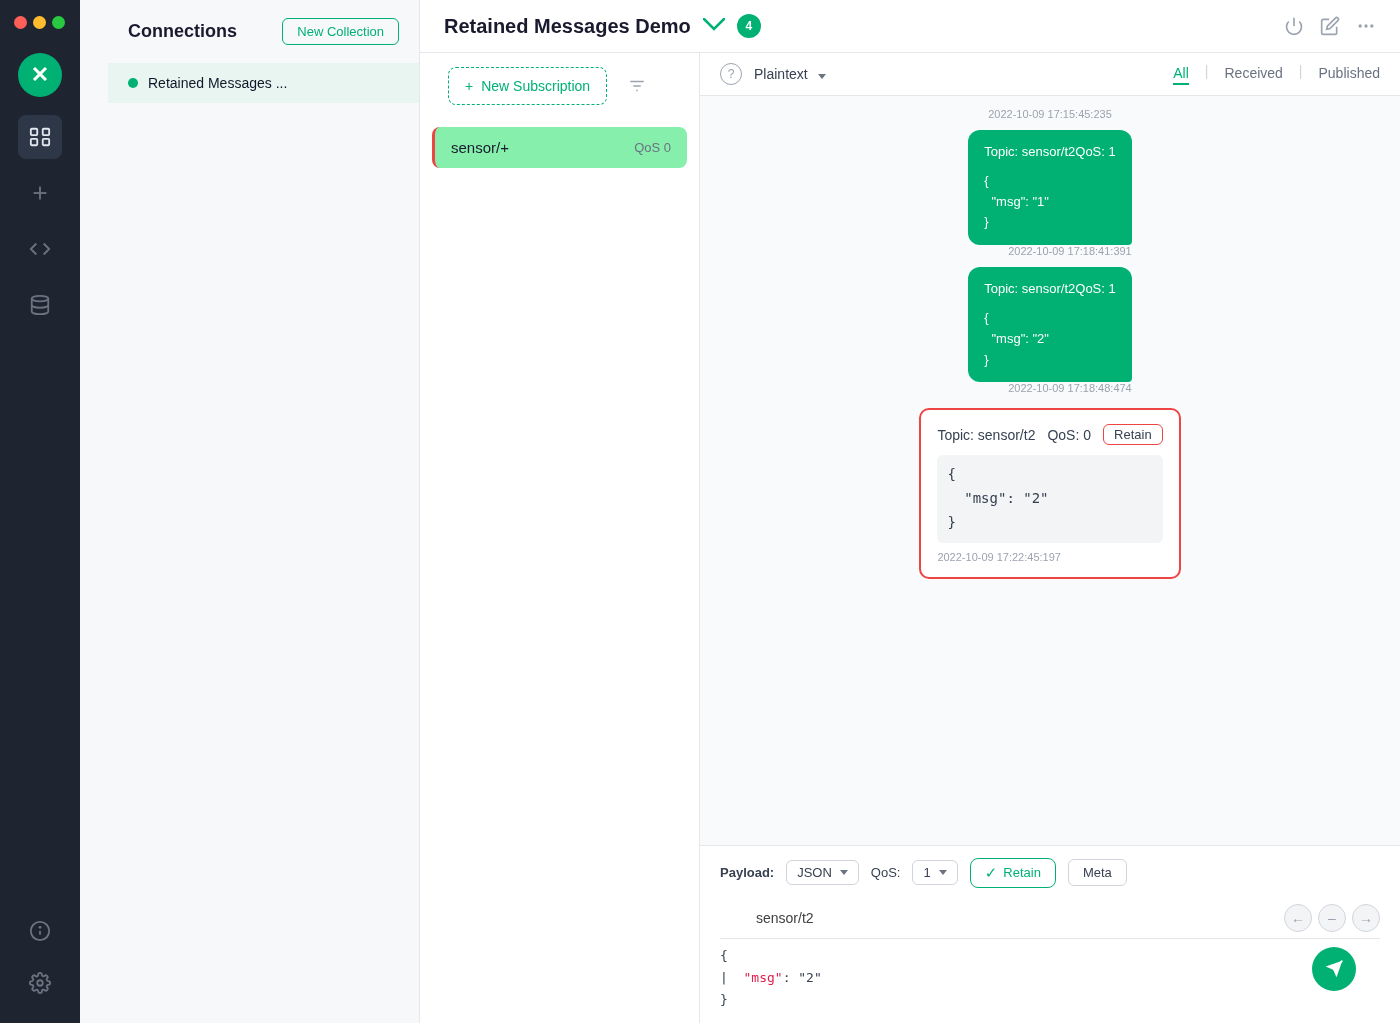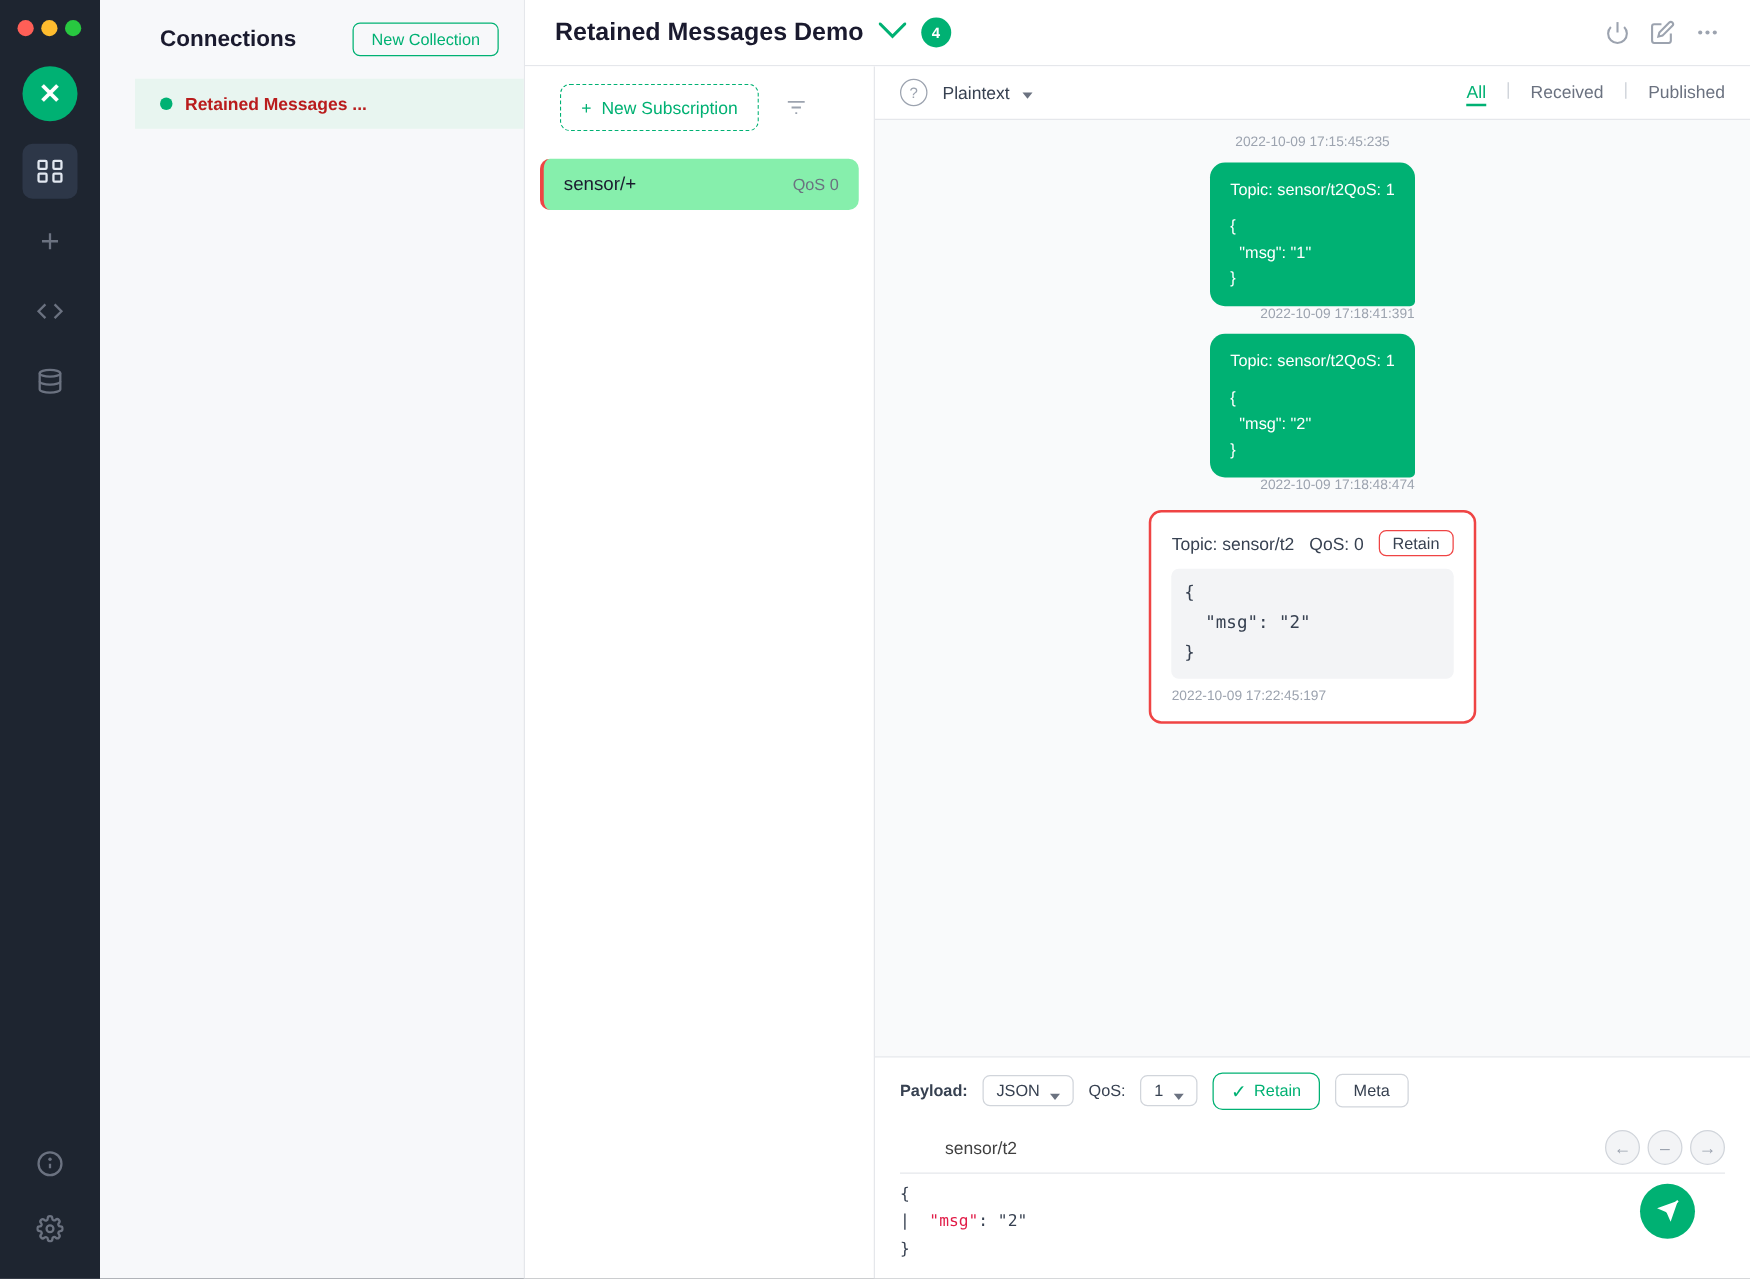--- a/index.html
+++ b/index.html
@@ -109,22 +109,22 @@
     }
     .connection-dot {
       width: 10px;
       height: 10px;
       border-radius: 50%;
       background: #00b173;
       flex-shrink: 0;
     }
     .connection-name {
       font-size: 14px;
-      font-weight: 700;
-      color: #b91c1c;
+      font-weight: 400;
+      color: #0f172a;
     }
 
     
     .main-area {
       flex: 1;
       display: flex;
       flex-direction: column;
       background: #ffffff;
       overflow: hidden;
     }
@@ -389,21 +389,21 @@
       gap: 12px;
       margin-bottom: 10px;
     }
     .payload-label {
       font-size: 13px;
       color: #374151;
       font-weight: 700;
     }
     .select-btn {
       display: flex;
-      align-items: flex-end;
+      align-items: center;
       gap: 4px;
       border: 1px solid #d1d5db;
       border-radius: 6px;
       padding: 4px 10px;
       font-size: 13px;
       color: #374151;
       cursor: pointer;
       background: #fff;
     }
     .qos-label {

